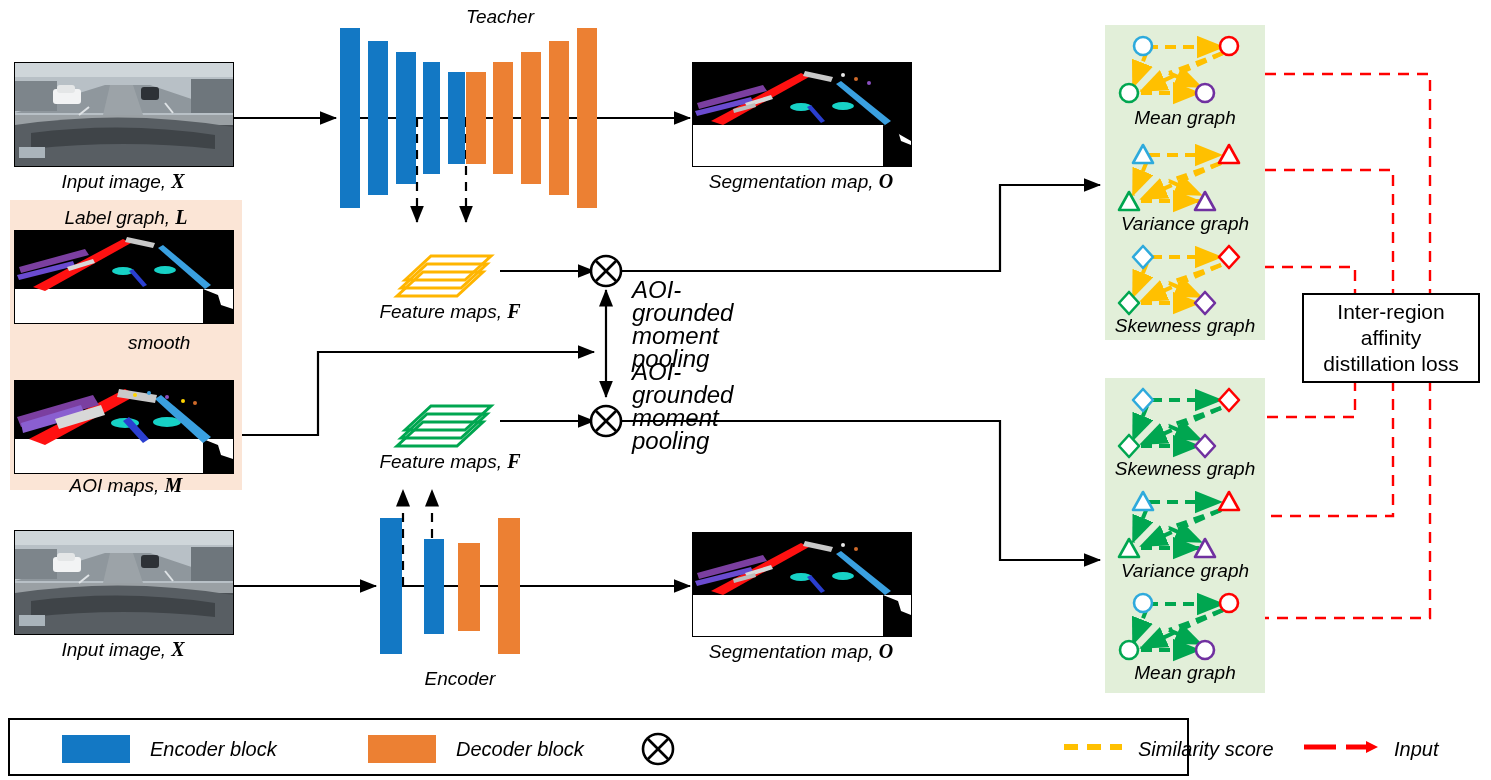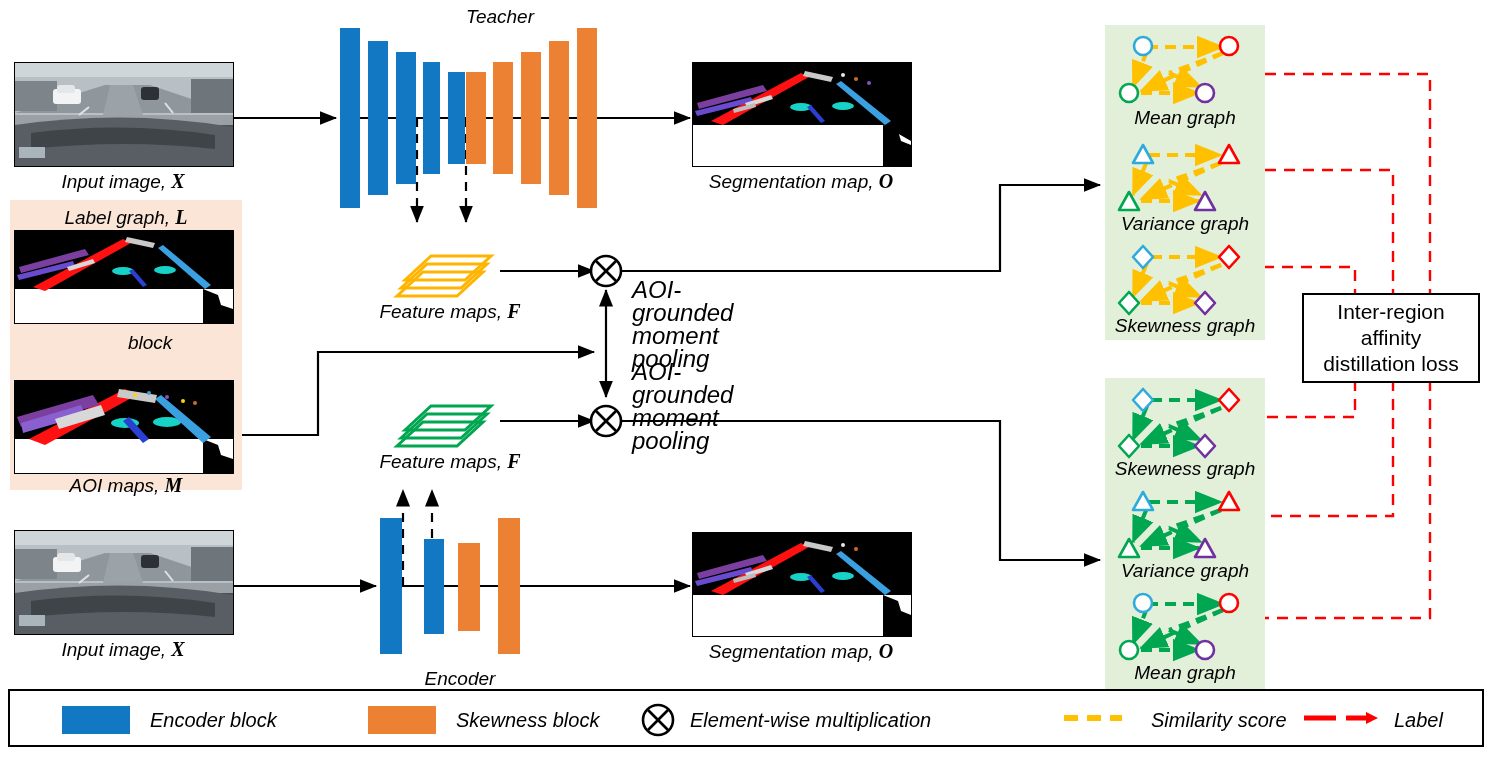--- a/index.html
+++ b/index.html
@@ -181,21 +181,21 @@
     <path d="M2 44 L58 30 L60 35 L4 49 Z" fill="#6a4bd0"></path>
     <path d="M52 36 L78 28 L80 32 L54 40 Z" fill="#d8d8d8"></path>
     <ellipse cx="108" cy="40" rx="11" ry="4" fill="#17d2c6"></ellipse>
     <ellipse cx="150" cy="39" rx="11" ry="4" fill="#17d2c6"></ellipse>
     <path d="M118 38 L132 54 L128 56 L114 40 Z" fill="#2b3fd0"></path>
     <path d="M148 14 L196 54 L190 58 L143 17 Z" fill="#3aa0e0"></path>
     <path d="M112 6 L140 12 L138 17 L110 11 Z" fill="#c9c9c9"></path>
   </svg>
 </div>
 
-<div class="abs cap" style="left:128px;top:332px;width:120px;text-align:left;">block</div>
+<div class="abs cap" style="left:128px;top:332px;width:120px;text-align:left;">smooth</div>
 
 <div class="imgbox" style="left:14px;top:380px;width:218px;height:92px;">
   <svg width="218" height="92" viewBox="0 0 218 92">
     <rect width="218" height="92" fill="#000"></rect>
     <rect x="0" y="58" width="218" height="34" fill="#fff"></rect>
     <path d="M188 58 L203 64 L206 74 L218 78 L218 92 L188 92 Z" fill="#000"></path>
     <path d="M14 58 L110 8 L122 14 L30 64 Z" fill="#ff1111"></path>
     <path d="M2 36 L78 14 L84 24 L6 46 Z" fill="#7b3fa0"></path>
     <path d="M6 42 L66 24 L70 34 L8 52 Z" fill="#8a5fd0"></path>
     <path d="M40 38 L86 24 L90 34 L44 48 Z" fill="#d8d8d8"></path>
@@ -412,44 +412,43 @@
 <div class="abs cap" style="left:1105px;top:662px;width:160px;">Mean graph</div>
 
 <div class="ir-box" style="left:1302px;top:293px;width:178px;height:90px;">
   <div>
     <span>Inter-region</span><br>
     <span>affinity</span><br>
     <span>distillation loss</span>
   </div>
 </div>
 
-<div class="legendbox" style="left:8px;top:689px;width:1476px;height:58px;">
+<div class="legendbox" style="left:8px;top:718px;width:1181px;height:58px;">
   <div class="abs" style="left:52px;top:15px;width:68px;height:28px;background:#1378c4;"></div>
   <div class="abs lgtext" style="left:140px;top:18px;">Encoder block</div>
 
   <div class="abs" style="left:358px;top:15px;width:68px;height:28px;background:#ec8033;"></div>
-  <div class="abs lgtext" style="left:446px;top:18px;">Skewness block</div>
+  <div class="abs lgtext" style="left:446px;top:18px;">Decoder block</div>
 
   <div class="abs" style="left:630px;top:11px;width:36px;height:36px;">
     <svg width="36" height="36" viewBox="0 0 36 36">
       <circle cx="18" cy="18" r="15" fill="#fff" stroke="#000" stroke-width="2.6"></circle>
       <line x1="8" y1="8" x2="28" y2="28" stroke="#000" stroke-width="2.6"></line>
       <line x1="28" y1="8" x2="8" y2="28" stroke="#000" stroke-width="2.6"></line>
     </svg>
   </div>
-  <div class="abs lgtext" style="left:680px;top:18px;">Element-wise multiplication</div>
 
   <div class="abs" style="left:1052px;top:22px;width:62px;height:10px;">
     <svg width="62" height="10" viewBox="0 0 62 10">
       <line x1="2" y1="5" x2="60" y2="5" stroke="#ffc000" stroke-width="6" stroke-dasharray="14 9"></line>
     </svg>
   </div>
-  <div class="abs lgtext" style="left:1128px;top:18px;margin-left:13px;">Similarity score</div>
+  <div class="abs lgtext" style="left:1128px;top:18px;">Similarity score</div>
 
   <div class="abs" style="left:1292px;top:20px;width:78px;height:14px;">
     <svg width="78" height="14" viewBox="0 0 78 14">
       <line x1="2" y1="7" x2="34" y2="7" stroke="#ff0000" stroke-width="5"></line>
       <line x1="44" y1="7" x2="66" y2="7" stroke="#ff0000" stroke-width="5"></line>
       <path d="M64,1 L76,7 L64,13 z" fill="#ff0000"></path>
     </svg>
   </div>
-  <div class="abs lgtext" style="left:1384px;top:18px;">Label</div>
+  <div class="abs lgtext" style="left:1384px;top:18px;">Input</div>
 </div>
 
 </body></html>

